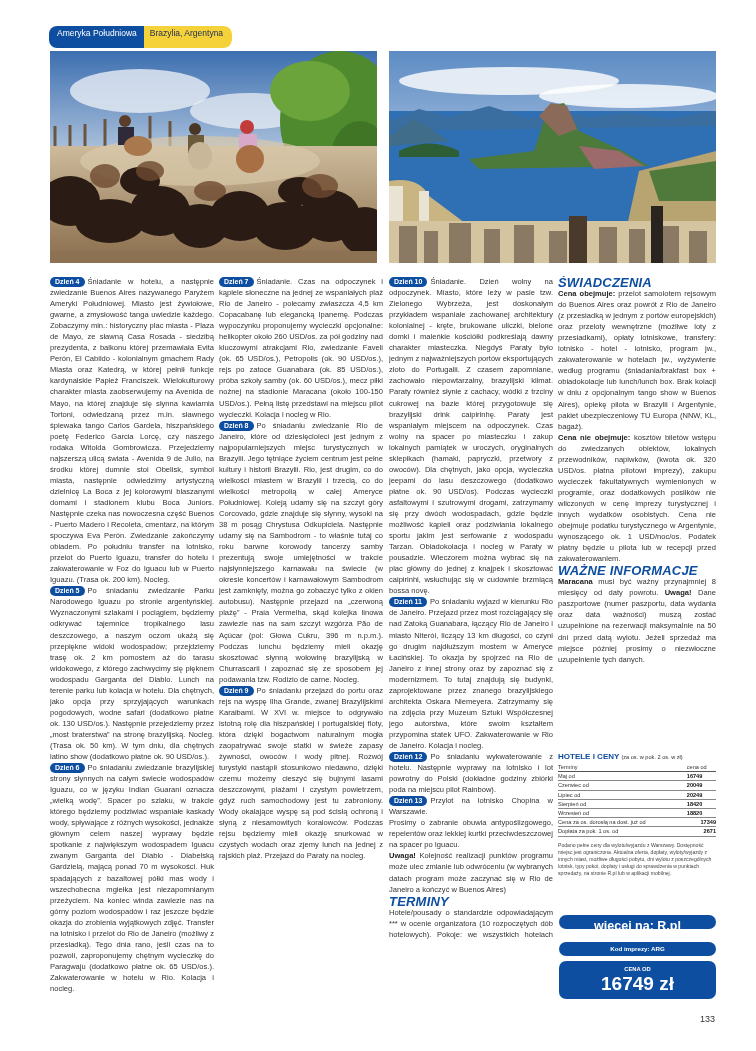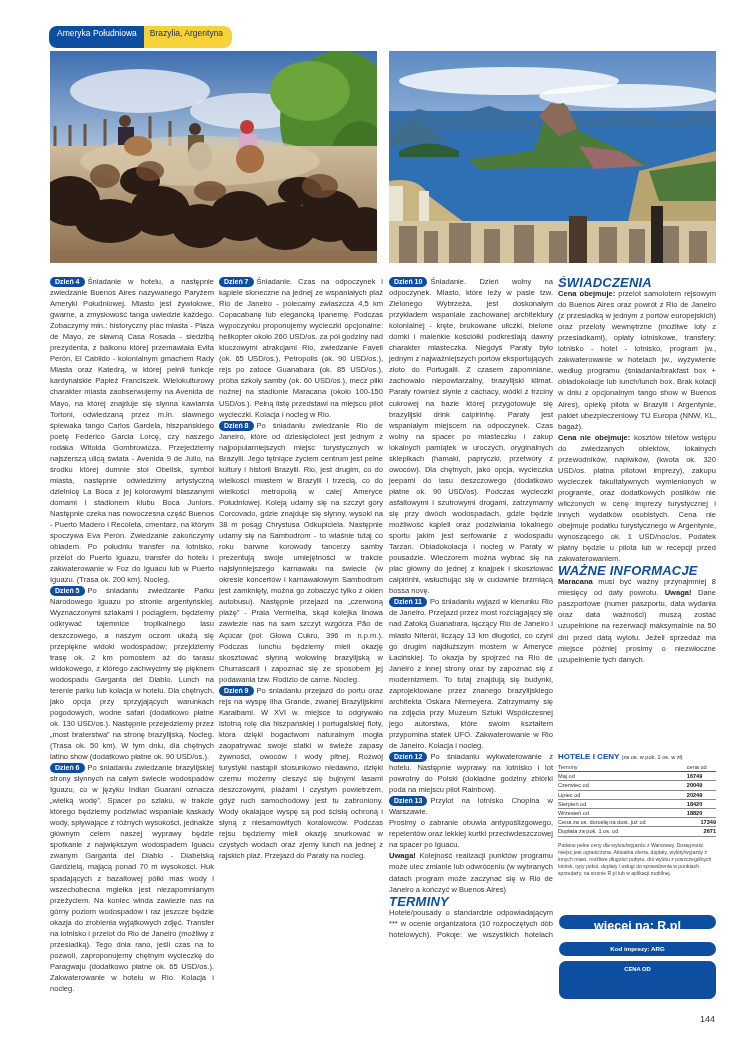--- a/index.html
+++ b/index.html
@@ -225,15 +225,16 @@
         </tr>
   </tbody>
     </table>
   <div class="note">Podano pełne ceny dla wylotu/wyjazdu z Warszawy. Dostępność miejsc jest ograniczona. Aktualna oferta, dopłaty, wyloty/wyjazdy z innych miast, możliwe długości pobytu, dni wylotu z poszczególnych lotnisk, typy pokoi, dopłaty i usługi do sprawdzenia w punktach sprzedaży, na stronie R.pl lub w aplikacji mobilnej.</div>
 </div>
 
 <div class="btn" id="btn-more">więcej na: R.pl</div>
 <div class="btn" id="btn-code">Kod imprezy: ARG</div>
 <div class="btn" id="btn-price">
   <span class="lab">CENA OD</span>
-</div>
-
-<div class="pageno">144</div>
+  <span class="val">16749 zł</span>
+</div>
+
+<div class="pageno">133</div>
 
 </body></html>

